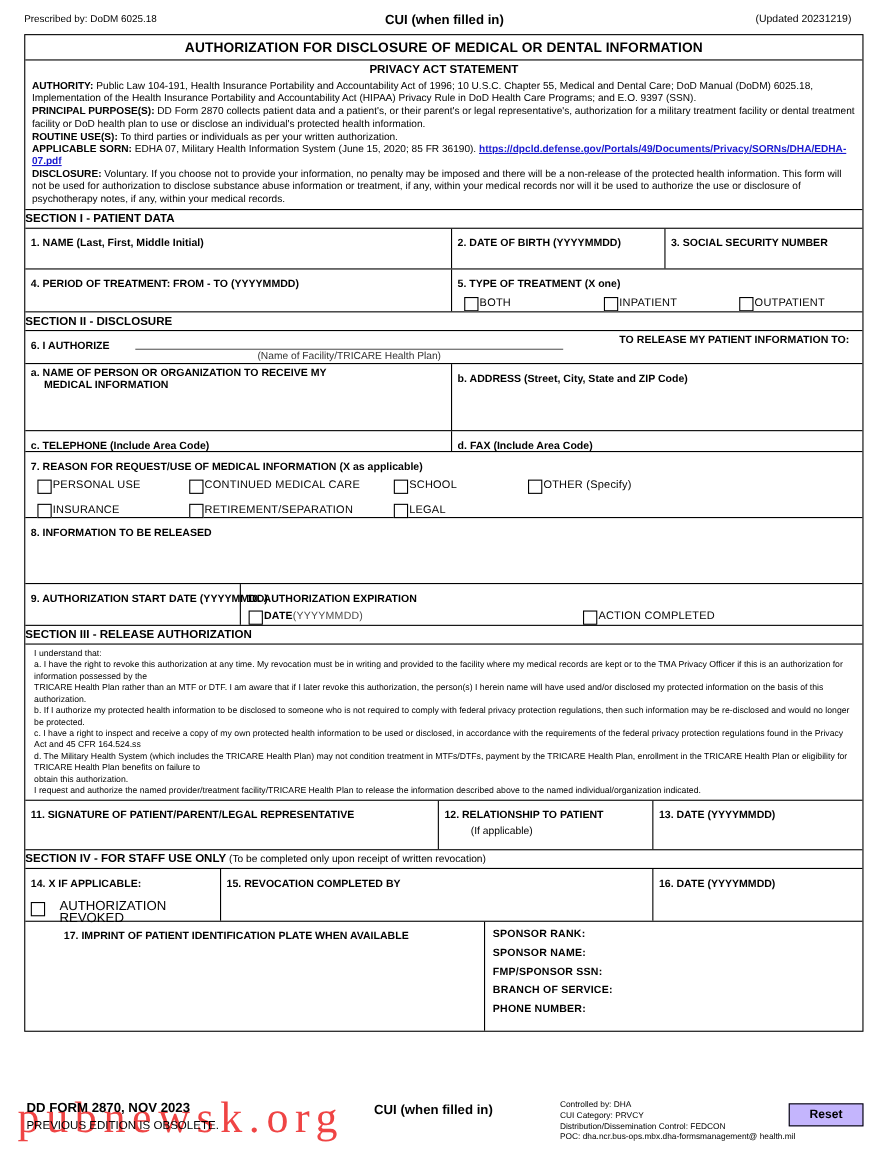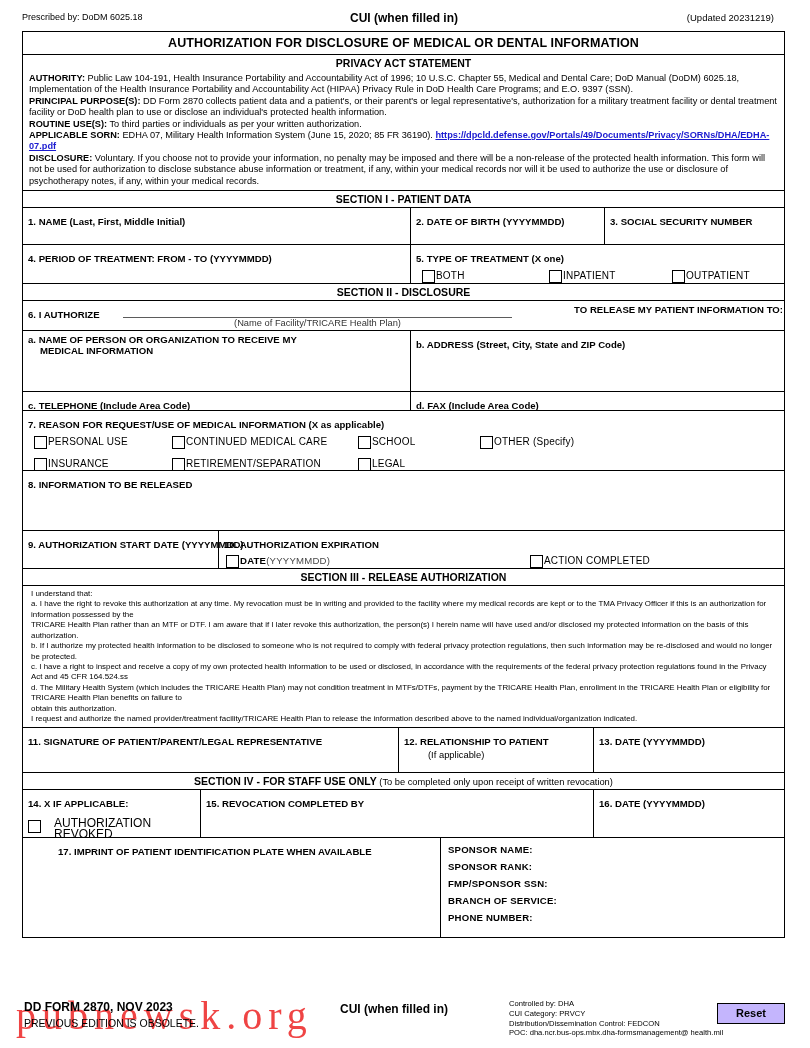--- a/index.html
+++ b/index.html
@@ -81,21 +81,21 @@
     padding: 4px 0 4px 0;
     letter-spacing: .1px;
   }
   .banner-sm {
     text-align: center;
     font-weight: bold;
     font-size: 10.5px;
     padding: 2px 0 2px 0;
   }
   .section-bar {
-    text-align: center;
+    text-align: left;
     font-weight: bold;
     font-size: 10.5px;
     padding: 2px 0 2px 0;
     border-top: 1.2px solid #000;
     border-bottom: 1.2px solid #000;
   }
 
   
   .privacy {
     padding: 2px 5px 3px 6px;
@@ -286,21 +286,21 @@
               <span class="cbtxt">OUTPATIENT</span>
           </div>
         </div>
       </div>
     </div>
 
     <div class="section-bar">SECTION II - DISCLOSURE</div>
 
     <div class="cell bb" style="height:30px;position:relative;">
       <span class="lab">6. I AUTHORIZE</span>
-      <span class="lab" style="position:absolute;right:1px;top:3px;">TO RELEASE MY PATIENT INFORMATION TO:</span>
+      <span class="lab" style="position:absolute;right:12px;top:3px;">TO RELEASE MY PATIENT INFORMATION TO:</span>
       <div class="authline"></div>
       <div class="authsub">(Name of Facility/TRICARE Health Plan)</div>
     </div>
 
     <div class="row bb">
       <div class="cell br" style="width:388px;height:60px;">
         <div class="lab2">a. NAME OF PERSON OR ORGANIZATION TO RECEIVE MY</div>
         <div class="lab2" style="padding-left:12px;">MEDICAL INFORMATION</div>
       </div>
       <div class="cell" style="flex:1;height:60px;">
@@ -422,22 +422,22 @@
       <div class="cell" style="flex:1;height:47px;">
         <span class="lab">16. DATE</span><span class="lab hint"> (YYYYMMDD)</span>
       </div>
     </div>
 
     <div class="row">
       <div class="cell br" style="width:388px;height:99px;margin-left:30px;">
         <span class="lab">17. IMPRINT OF PATIENT IDENTIFICATION PLATE WHEN AVAILABLE</span>
       </div>
       <div style="flex:1;height:99px;">
+        <div class="sponsor-line">SPONSOR RANK:</div>
         <div class="sponsor-line">SPONSOR NAME:</div>
-        <div class="sponsor-line">SPONSOR RANK:</div>
         <div class="sponsor-line">FMP/SPONSOR SSN:</div>
         <div class="sponsor-line">BRANCH OF SERVICE:</div>
         <div class="sponsor-line">PHONE NUMBER:</div>
       </div>
     </div>
 
   </div>
 
   <div class="footer">
     <div class="f-left-1">DD FORM 2870, NOV 2023</div>

